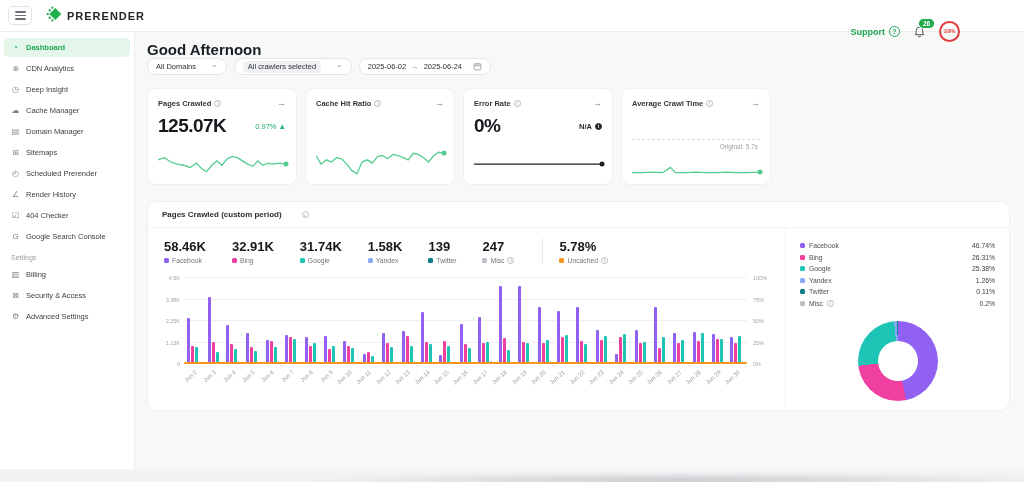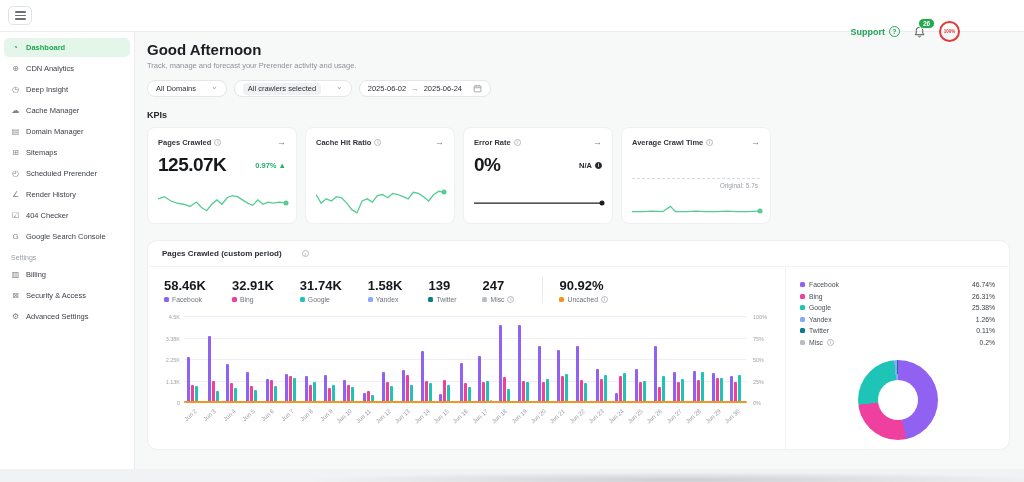--- a/index.html
+++ b/index.html
@@ -51,21 +51,21 @@
   .kpi-row { display:flex; gap:8px; margin-bottom:16px; }
   .kpi-card { width:150px; height:97px; background:#fff; border:1px solid #f0f0f1; border-radius:8px;
     padding:9px 10px; position:relative; }
   .kpi-head { display:flex; align-items:center; gap:3px; font-size:7.5px; font-weight:bold; color:#31353b; }
   .kpi-head .arrow { margin-left:auto; color:#7a7f85; font-size:9px; cursor:pointer; }
   .info-i { width:7px; height:7px; border:1px solid #b6bac0; border-radius:50%; color:#b6bac0; font-size:5px;
     display:inline-flex; align-items:center; justify-content:center; font-style:normal; font-weight:bold; flex:none; }
   .info-i.filled { background:#23272d; border-color:#23272d; color:#fff; }
   .kpi-value-row { display:flex; align-items:center; margin-top:7px; }
   .kpi-value { font-size:19px; font-weight:bold; letter-spacing:-0.5px; color:#15181c; }
-  .kpi-delta { margin-left:auto; font-size:7.5px; font-weight:bold; color:#1fb26b; }
+  .kpi-delta { margin-left:auto; font-size:7.5px; font-weight:normal; color:#1fb26b; }
   .kpi-na { margin-left:auto; font-size:7.5px; font-weight:bold; color:#23272d; display:flex; align-items:center; gap:3px; }
   .spark-wrap { position:absolute; left:10px; right:10px; bottom:9px; height:26px; }
   .spark-wrap svg { width:100%; height:100%; display:block; }
   .spark-dot { position:absolute; width:5px; height:5px; border-radius:50%; transform:translate(-50%,-50%); }
   .baseline-dash { position:absolute; left:10px; right:10px; bottom:44px; border-top:1.5px dashed #d8dbde; }
   .baseline-label { position:absolute; right:12px; bottom:34px; font-size:6.5px; color:#9aa0a6; }
 
   
   .big-card { background:#fff; border:1px solid #f0f0f1; border-radius:10px; height:210px; overflow:hidden; }
   .big-card-head { padding:8px 14px; font-size:8px; font-weight:bold; color:#2a2e34;
@@ -112,20 +112,33 @@
 <body>
 
 <div class="app">
 
   <header>
     <button class="menu-btn">
         <i></i>
         <i></i>
         <i></i>
       </button>
+    <div class="brand">
+      <span>
+        <svg width="16" height="16" viewBox="0 0 24 24">
+          <polygon points="14,3 23,12 14,21 5,12" fill="#21b14c"></polygon>
+          <rect x="1" y="10.5" width="3" height="3" fill="#21b14c"></rect>
+          <rect x="4" y="5" width="3" height="3" fill="#1a9440"></rect>
+          <rect x="4" y="16" width="3" height="3" fill="#1a9440"></rect>
+          <rect x="8" y="1" width="3" height="3" fill="#21b14c"></rect>
+          <rect x="8" y="20" width="3" height="3" fill="#21b14c"></rect>
+        </svg>
+      </span>
+      <span class="brand-text">PRERENDER</span>
+    </div>
     <div class="header-right">
       <span class="support">
         <span>Support</span>
         <span class="q-icon">?</span>
       </span>
       <span class="bell-wrap">
         <svg width="13" height="14" viewBox="0 0 24 24">
           <path d="M12 3a6 6 0 0 0-6 6v5l-2 3h16l-2-3V9a6 6 0 0 0-6-6z" fill="none" stroke="#4a4f55" stroke-width="1.8" stroke-linejoin="round"></path>
           <path d="M10 19a2 2 0 0 0 4 0" fill="none" stroke="#4a4f55" stroke-width="1.8"></path>
         </svg>
@@ -188,21 +201,20 @@
         </div>
         <div class="side-item">
           <span class="icn">⚙</span>
           <span>Advanced Settings</span>
         </div>
       </nav>
   </aside>
 
   <main>
     <h1>Good Afternoon</h1>
-    <p class="subtitle">Track, manage and forecast your Prerender activity and usage.</p>
 
     <div class="filters">
       <div class="filter">
         <span>All Domains</span>
         <span class="chev">⌄</span>
       </div>
       <div class="filter">
         <span class="chip">All crawlers selected</span>
         <span class="chev">⌄</span>
       </div>
@@ -212,21 +224,20 @@
         <span>2025-06-24</span>
         <svg width="9" height="9" viewBox="0 0 24 24" style="margin-left:6px">
           <rect x="3" y="5" width="18" height="16" rx="2" fill="none" stroke="#8d9298" stroke-width="2"></rect>
           <line x1="3" y1="10" x2="21" y2="10" stroke="#8d9298" stroke-width="2"></line>
           <line x1="8" y1="2" x2="8" y2="7" stroke="#8d9298" stroke-width="2"></line>
           <line x1="16" y1="2" x2="16" y2="7" stroke="#8d9298" stroke-width="2"></line>
         </svg>
       </div>
     </div>
 
-    <div class="section-label">KPIs</div>
     <div class="kpi-row">
         <div class="kpi-card">
           <div class="kpi-head">
             <span>Pages Crawled</span>
             <span class="info-i">i</span>
             <span class="arrow">→</span>
           </div>
           <div class="kpi-value-row">
             <span class="kpi-value">125.07K</span>
             <span class="kpi-delta">0.97% ▲</span>
@@ -335,21 +346,21 @@
               <div class="stat-block">
                 <div class="stat-value">247</div>
                 <div class="stat-label">
                   <span class="dot" style="background: rgb(185, 189, 196);"></span>
                   <span>Misc</span>
                   <span class="info-i">i</span>
                 </div>
               </div>
               <div class="stat-divider"></div>
               <div class="stat-block">
-                <div class="stat-value">90.92%</div>
+                <div class="stat-value">5.78%</div>
                 <div class="stat-label">
                   <span class="dot" style="background: rgb(245, 148, 31);"></span>
                   <span>Uncached</span>
                   <span class="info-i">i</span>
                 </div>
               </div>
             </div>
           <div class="chart-area">
             <div class="chart-row">
               <div class="y-axis left">

